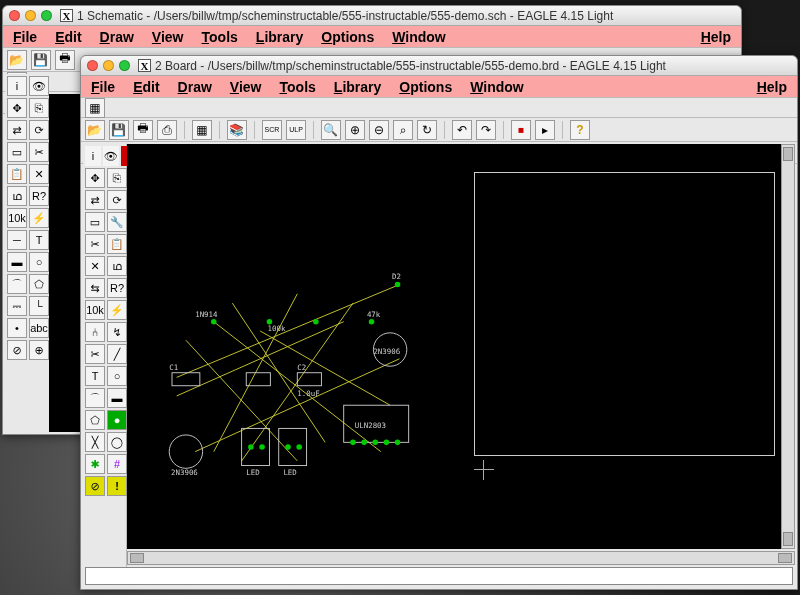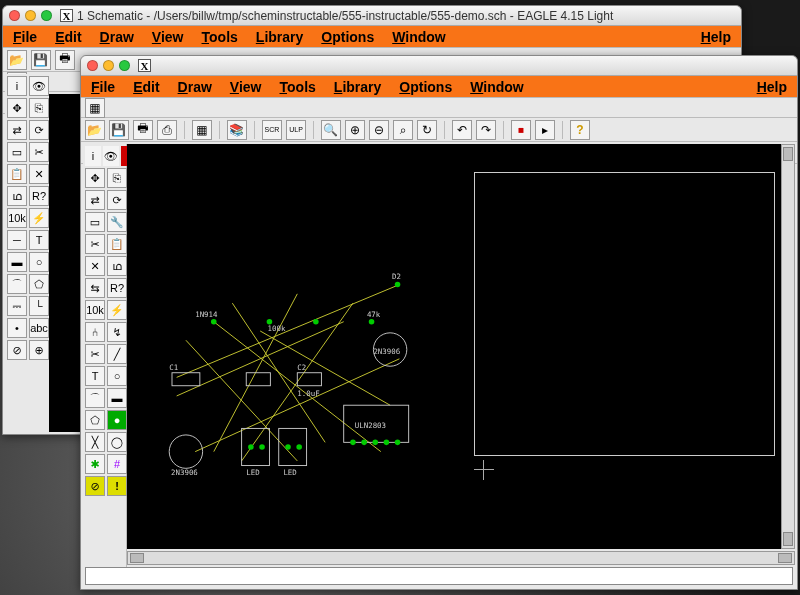--- a/index.html
+++ b/index.html
@@ -46,21 +46,21 @@
 .tl-btn { width:11px; height:11px; border-radius:50%; border:1px solid rgba(0,0,0,.25);}
 .tl-red{background:#ff5f57;} .tl-yel{background:#febc2e;} .tl-grn{background:#28c840;}
 .titlebar .x-icon {
   width:13px; height:13px; font: bold 11px/12px serif; text-align:center;
   border:1px solid #555; background:#fff; color:#000;
 }
 .titlebar .title { flex:1; text-align:left; font-size:12px; color:#333; white-space:nowrap; overflow:hidden; }
 
 .menubar {
   height: 22px;
-  background: #f97316;
+  background: #fca5a5;
   border-bottom: 1px solid #bbb;
   display: flex;
   align-items: center;
   padding: 0 10px;
   gap: 18px;
   font-size: 14px;
   font-weight: bold;
 }
 .menubar span { cursor:default; }
 .menubar span::first-letter { text-decoration: underline; }
@@ -226,20 +226,21 @@
 </div>
 
 <div class="window" id="win-brd">
   <div class="titlebar">
     <div class="traffic">
       <div class="tl-btn tl-red"></div>
       <div class="tl-btn tl-yel"></div>
       <div class="tl-btn tl-grn"></div>
     </div>
     <div class="x-icon">X</div>
+    <div class="title">2 Board - /Users/billw/tmp/scheminstructable/555-instructable/555-demo.brd - EAGLE 4.15 Light</div>
   </div>
 
   <div class="menubar">
     <span>File</span>
     <span>Edit</span>
     <span>Draw</span>
     <span>View</span>
     <span>Tools</span>
     <span>Library</span>
     <span>Options</span>

